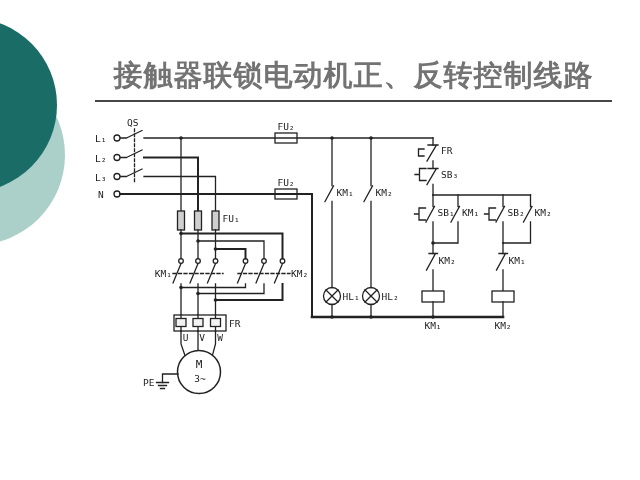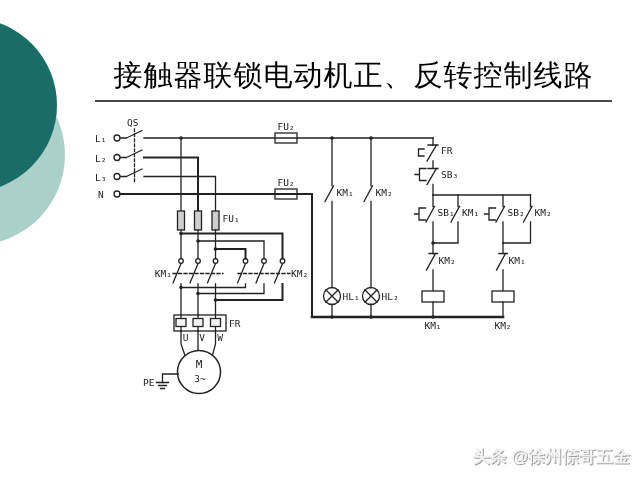--- a/index.html
+++ b/index.html
@@ -5,21 +5,21 @@
   html,body{margin:0;padding:0;background:#888;}
   .slide{
     position:relative;width:640px;height:480px;background:#ffffff;
     overflow:hidden;font-family:"Liberation Sans",sans-serif;
   }
   .deco-circle{position:absolute;border-radius:50%;}
   .deco-circle.light{left:-115px;top:65px;width:180px;height:180px;background:#abd0ca;}
   .deco-circle.dark{left:-117px;top:18px;width:174px;height:174px;background:#1a6c66;}
   .title-wrap{position:absolute;left:95px;top:56px;width:517px;text-align:center;}
   .title-text{
-    font-size:29px;font-weight:normal;color:#000000;letter-spacing:1px;
+    font-size:29px;font-weight:bold;color:#737373;letter-spacing:1px;
     font-family:"Liberation Sans","DejaVu Sans",sans-serif;white-space:nowrap;
   }
   .title-underline{position:absolute;left:95px;top:100px;width:517px;height:2px;background:#474747;}
   svg.circuit{position:absolute;left:0;top:0;}
   svg.circuit text{
     font-family:"DejaVu Sans Mono","Liberation Mono",monospace;
     font-size:9.5px;fill:#1c1c1c;
   }
   svg.circuit text.big{font-size:11px;}
   .watermark{
@@ -213,14 +213,13 @@
       <rect x="492" y="291" width="22" height="11" fill="#ffffff"></rect>
       <path d="M503,302 V317"></path>
       <text x="503" y="329" text-anchor="middle" stroke="none" fill="#1c1c1c">KM₂</text>
     </g>
 
     <g>
       <path d="M312,317 H503" stroke-width="2.6"></path>
     </g>
   </svg>
 
-  <div class="watermark">头条 @徐州倷哥五金</div>
 </div>
 
 </body></html>

